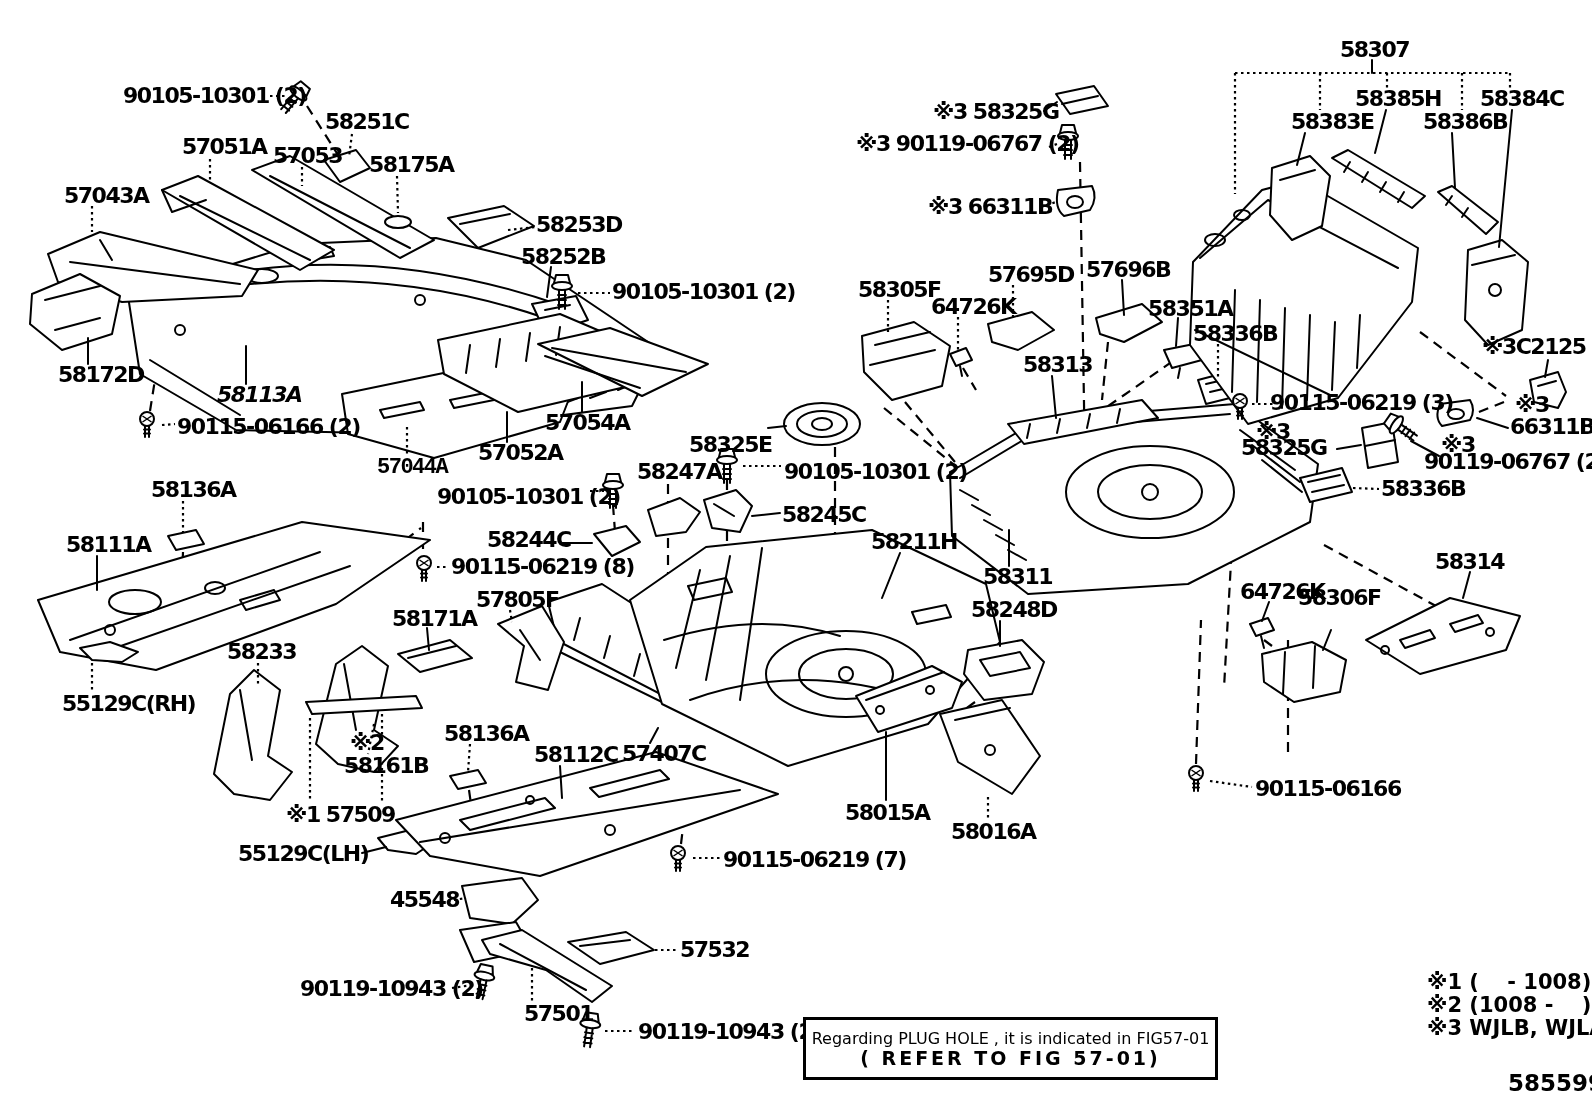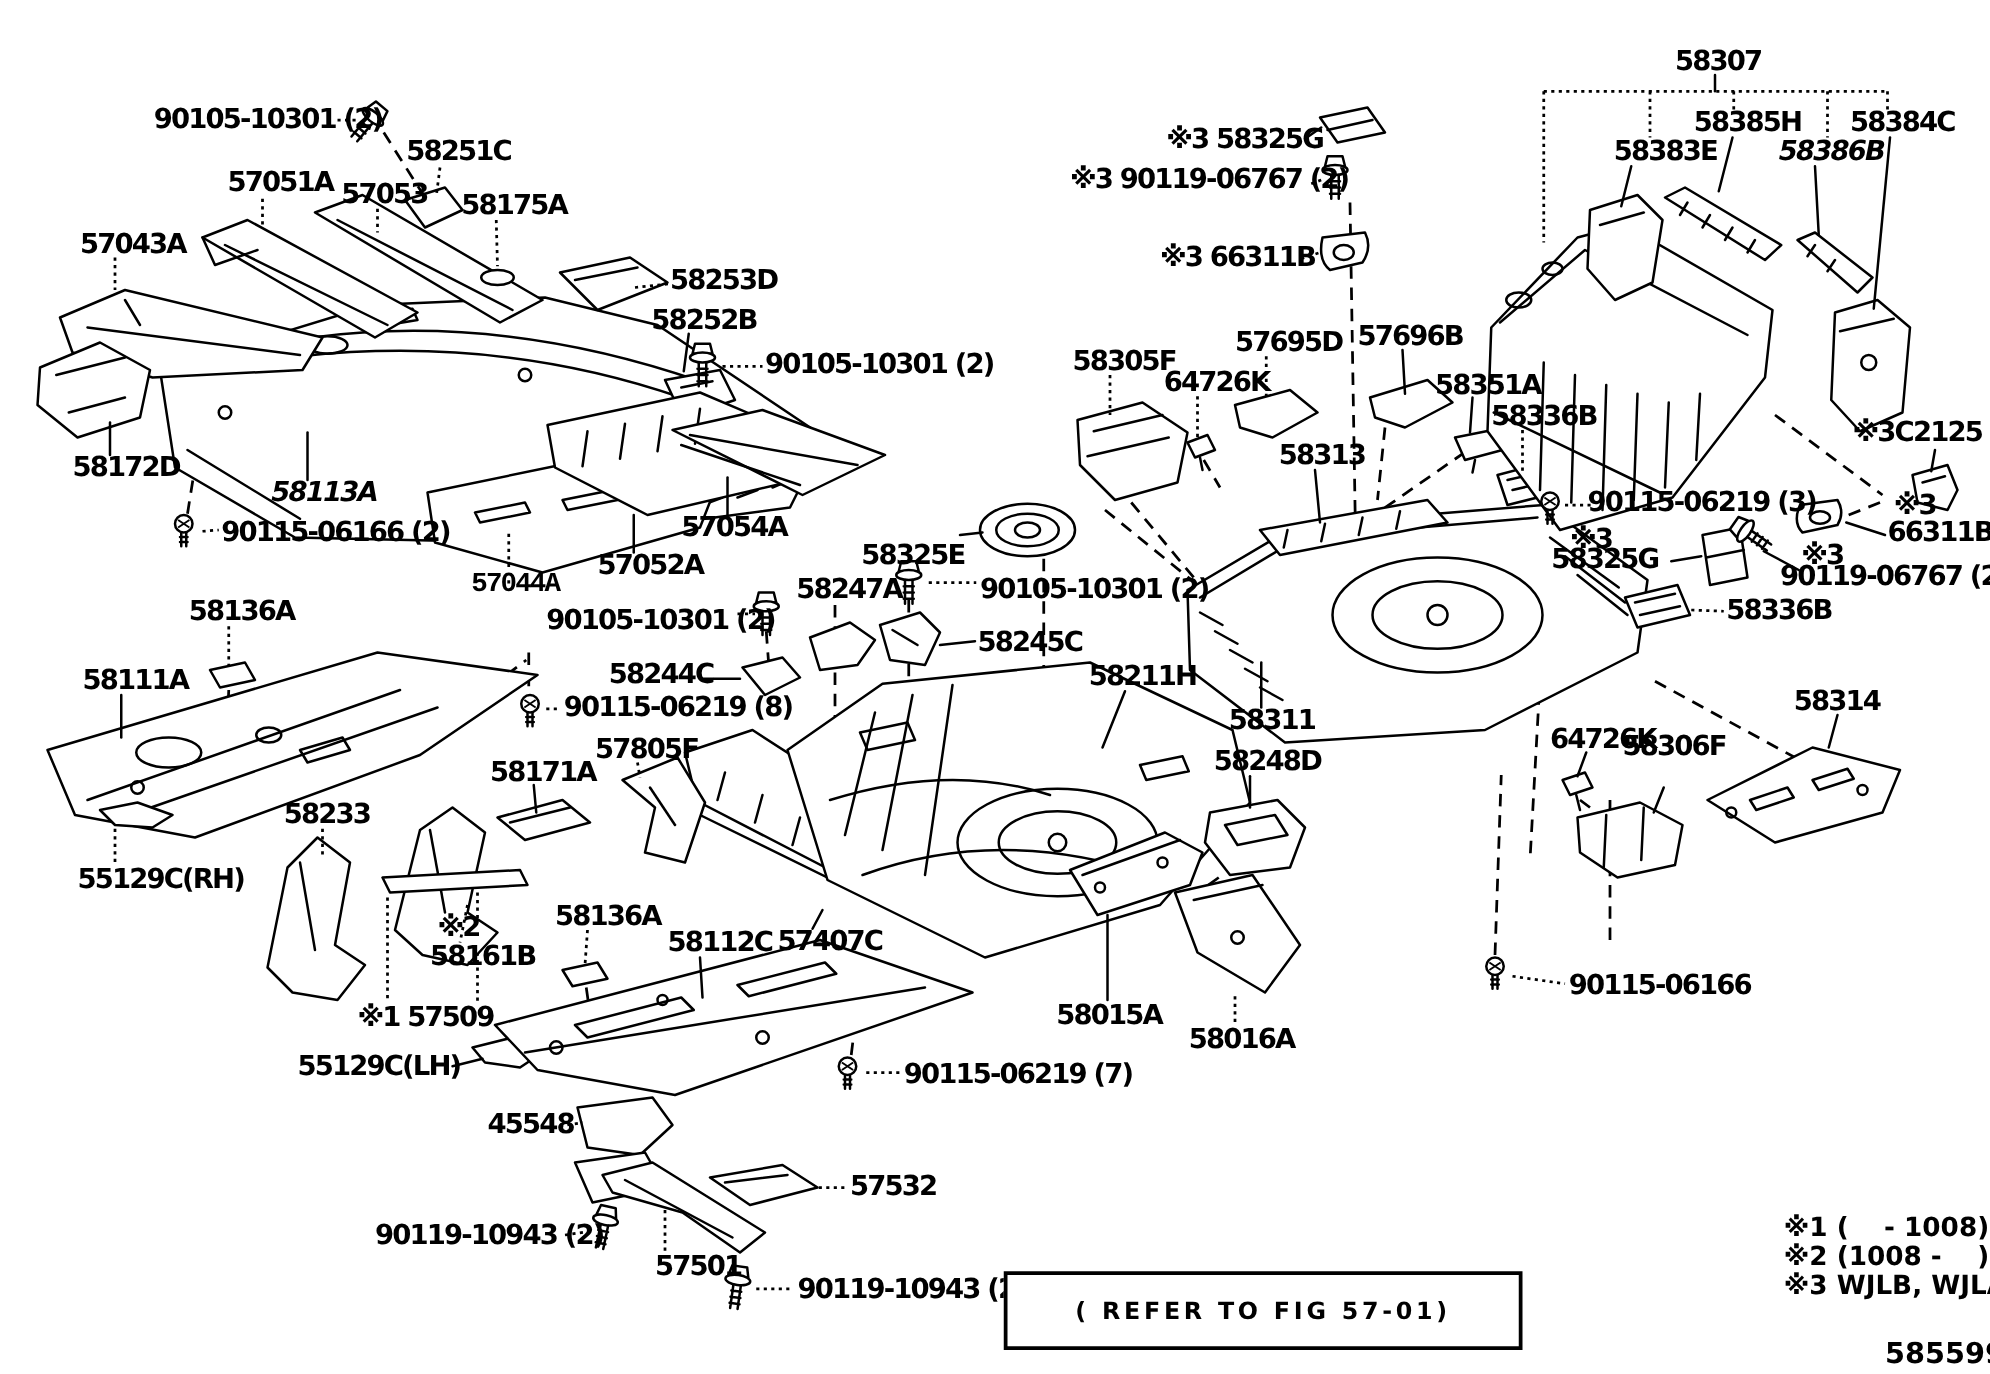--- a/index.html
+++ b/index.html
@@ -385,37 +385,38 @@
       <div class="callout" style="left: 1148px; top: 299px;">58351A</div>
       <div class="callout" style="left: 1193px; top: 324px;">58336B</div>
       <div class="callout" style="left: 1023px; top: 355px;">58313</div>
       <div class="callout" style="left: 933px; top: 102px;">※3 58325G</div>
       <div class="callout" style="left: 856px; top: 134px;">※3 90119-06767 (2)</div>
       <div class="callout" style="left: 928px; top: 197px;">※3 66311B</div>
       <div class="callout" style="left: 1340px; top: 40px;">58307</div>
       <div class="callout" style="left: 1355px; top: 89px;">58385H</div>
       <div class="callout" style="left: 1480px; top: 89px;">58384C</div>
       <div class="callout" style="left: 1291px; top: 112px;">58383E</div>
-      <div class="callout" style="left: 1423px; top: 112px; font-style: italic;">58386B</div>
+      <div class="callout" style="left: 1423px; top: 112px;">58386B</div>
       <div class="callout" style="left: 1482px; top: 337px;">※3C2125</div>
       <div class="callout" style="left: 1270px; top: 393px;">90115-06219 (3)</div>
       <div class="callout" style="left: 1515px; top: 395px;">※3</div>
       <div class="callout" style="left: 1510px; top: 417px;">66311B</div>
       <div class="callout" style="left: 1441px; top: 435px;">※3</div>
       <div class="callout" style="left: 1424px; top: 452px;">90119-06767 (2)</div>
       <div class="callout" style="left: 1256px; top: 422px;">※3</div>
       <div class="callout" style="left: 1241px; top: 438px;">58325G</div>
       <div class="callout" style="left: 1381px; top: 479px;">58336B</div>
       <div class="callout" style="left: 1435px; top: 552px;">58314</div>
       <div class="callout" style="left: 1240px; top: 582px;">64726K</div>
       <div class="callout" style="left: 1298px; top: 588px; text-align: center;">58306F</div>
       <div class="callout" style="left: 1255px; top: 779px;">90115-06166</div>
     </div>
 
   <div class="legend-box">
+    <div class="legend-en">Regarding PLUG HOLE , it is indicated in FIG57-01</div>
     <div class="legend-ref">( REFER TO FIG 57-01)</div>
   </div>
 
   <div class="notes">
     <div class="note">※1 (　 - 1008)</div>
     <div class="note">※2 (1008 - 　)</div>
     <div class="note">※3 WJLB, WJLA</div>
   </div>
 
   <div class="fig-number">585599</div>

